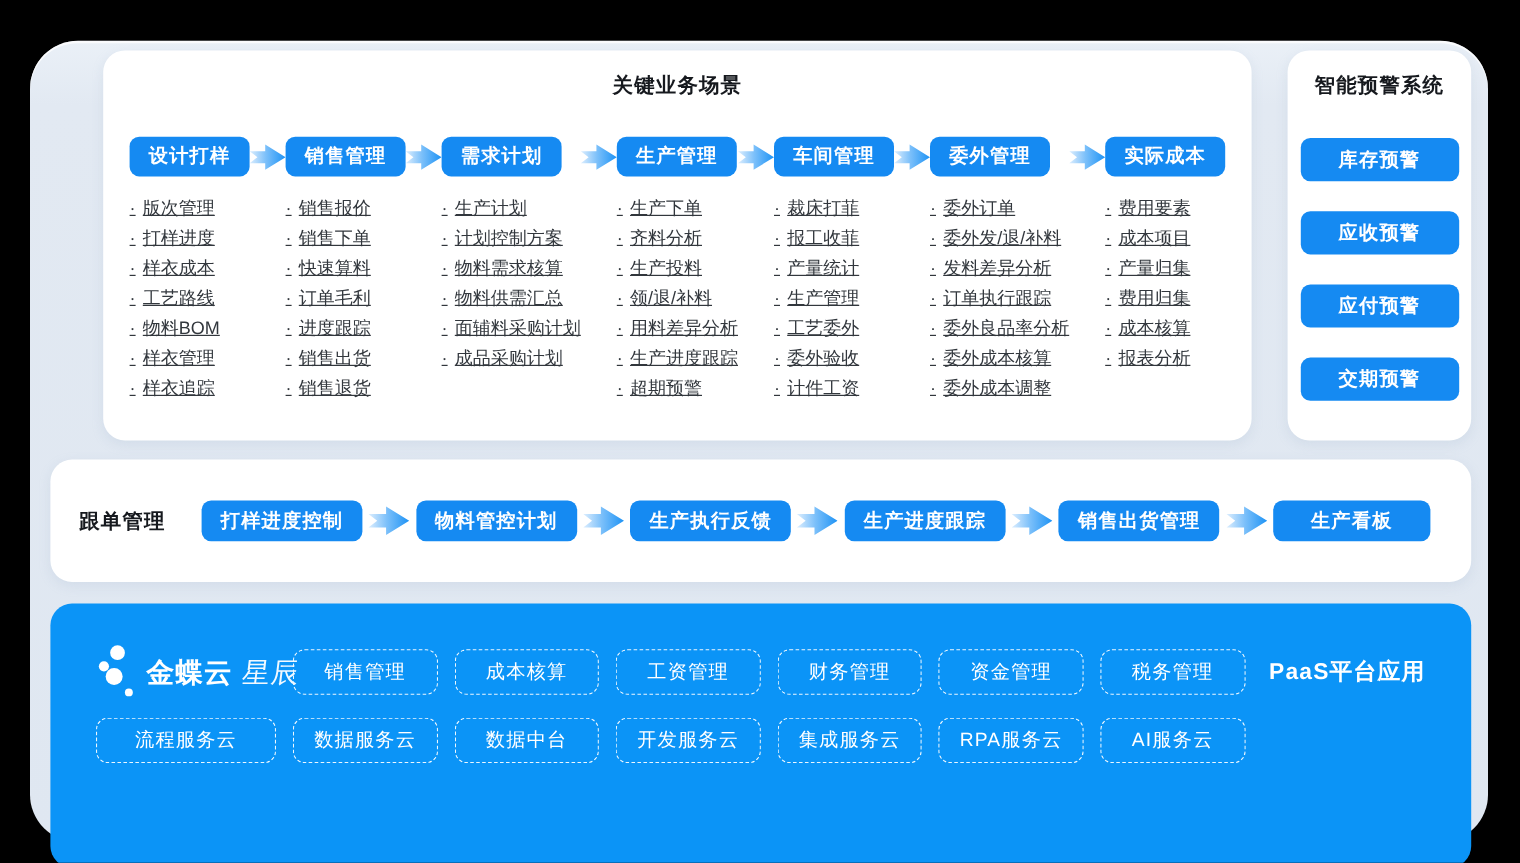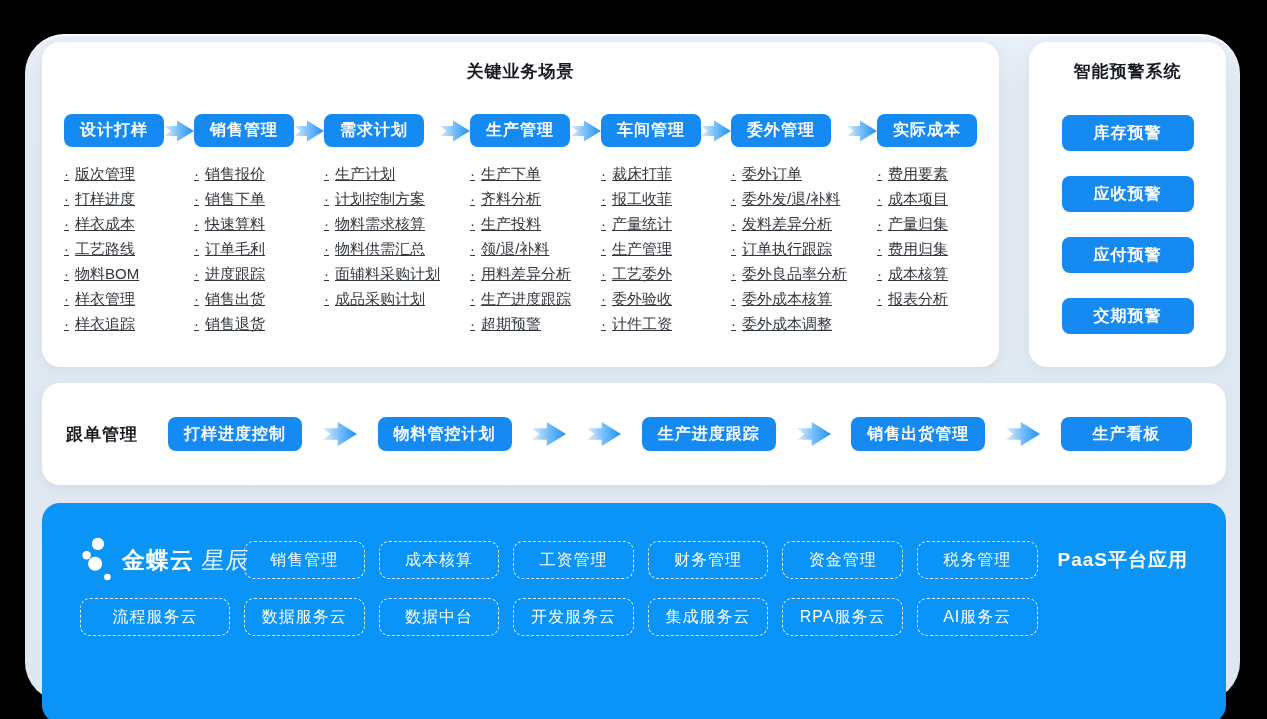--- a/index.html
+++ b/index.html
@@ -2,21 +2,21 @@
 <html><head>
 <meta charset="utf-8">
 <style>
   html,body{margin:0;padding:0;background:#000;}
   body{width:1267px;height:719px;position:relative;overflow:hidden;
        font-family:"Liberation Sans","DejaVu Sans",sans-serif;}
   .frame{position:absolute;left:25px;top:34px;width:1215px;height:668px;
          background:linear-gradient(180deg,#eaf0f7 0%,#e2e9f2 8%,#dfe7f1 100%);
          border-radius:40px;box-sizing:border-box;padding:8px 14px 0 17px;
          box-shadow:inset 0 2px 0 rgba(255,255,255,.75);}
-  .top-row{display:flex;gap:30px;}
+  .top-row{display:flex;gap:30px;margin-left:44px;}
   .card{background:#fff;border-radius:18px;box-sizing:border-box;
         box-shadow:0 3px 10px rgba(150,170,200,.18);}
   .scenarios{flex:1;height:325px;padding:18px 20px 0 20px;}
   .card-title{margin:0;font-size:17px;font-weight:bold;color:#16191e;
               text-align:center;line-height:24px;letter-spacing:1px;}
   .cols{display:flex;justify-content:space-between;align-items:flex-start;
         margin-top:30px;padding:0 2px;}
   .chip{display:inline-flex;align-items:center;justify-content:center;
         height:33px;padding:0 16px;border-radius:8px;background:#158af2;
         color:#fff;font-size:16px;font-weight:bold;letter-spacing:1px;
@@ -208,20 +208,21 @@
     <div class="tracking-title">跟单管理</div>
     <div class="steps">
       <div class="chip step-chip">打样进度控制</div>
       <svg class="arrow" width="34" height="30" viewBox="0 0 30 26" style="margin-top:0">
         <polygon points="0,8 13,8 13,2.5 30,13 13,23.5 13,18 0,18 6.5,13" fill="url(#arrowGrad)"></polygon>
       </svg>
       <div class="chip step-chip">物料管控计划</div>
       <svg class="arrow" width="34" height="30" viewBox="0 0 30 26" style="margin-top:0">
         <polygon points="0,8 13,8 13,2.5 30,13 13,23.5 13,18 0,18 6.5,13" fill="url(#arrowGrad)"></polygon>
       </svg>
+      <div class="chip step-chip">生产执行反馈</div>
       <svg class="arrow" width="34" height="30" viewBox="0 0 30 26" style="margin-top:0">
         <polygon points="0,8 13,8 13,2.5 30,13 13,23.5 13,18 0,18 6.5,13" fill="url(#arrowGrad)"></polygon>
       </svg>
       <div class="chip step-chip">生产进度跟踪</div>
       <svg class="arrow" width="34" height="30" viewBox="0 0 30 26" style="margin-top:0">
         <polygon points="0,8 13,8 13,2.5 30,13 13,23.5 13,18 0,18 6.5,13" fill="url(#arrowGrad)"></polygon>
       </svg>
       <div class="chip step-chip">销售出货管理</div>
       <svg class="arrow" width="34" height="30" viewBox="0 0 30 26" style="margin-top:0">
         <polygon points="0,8 13,8 13,2.5 30,13 13,23.5 13,18 0,18 6.5,13" fill="url(#arrowGrad)"></polygon>

